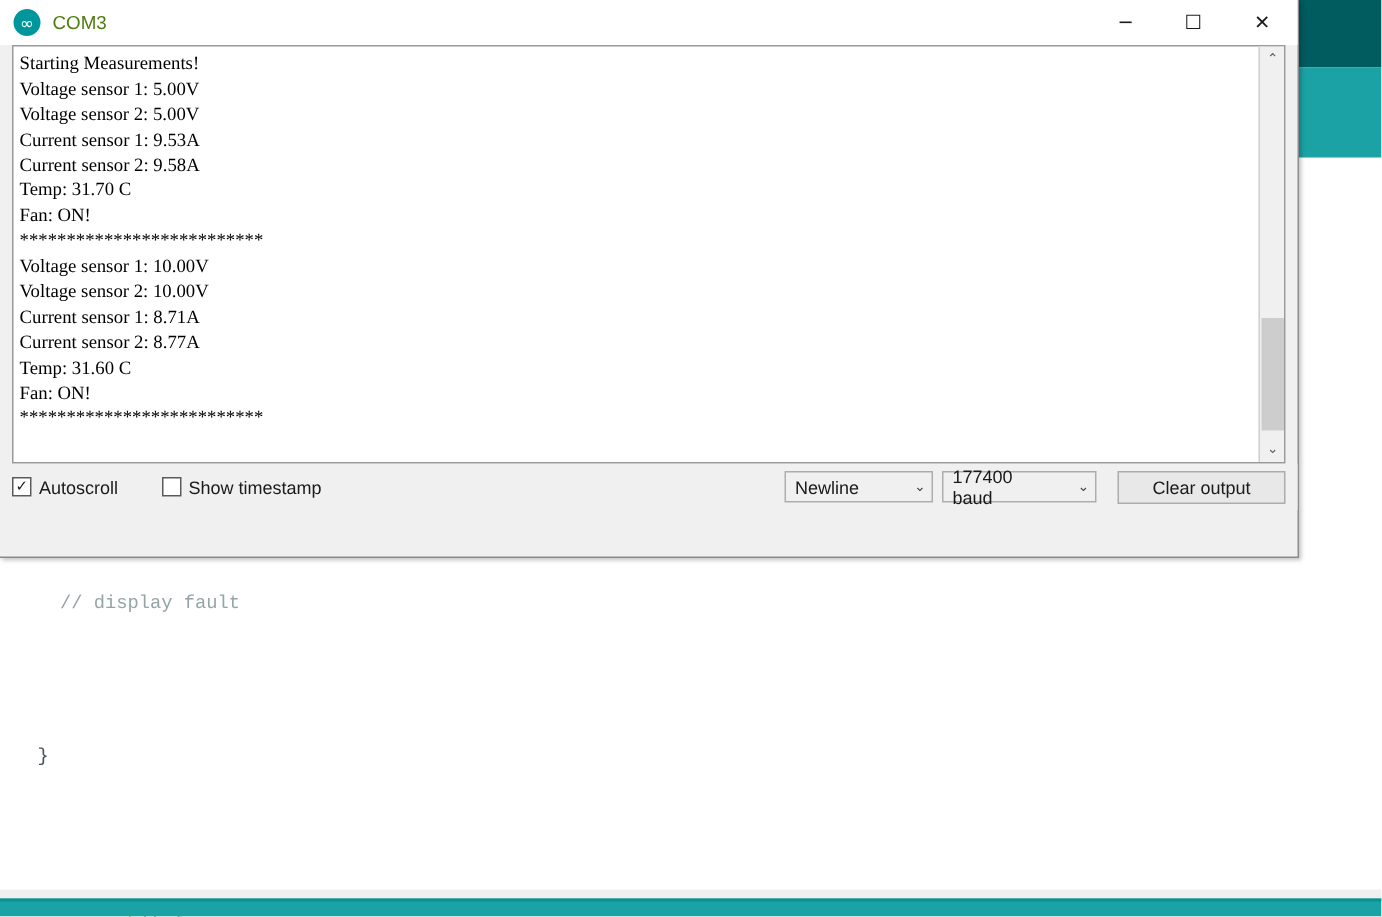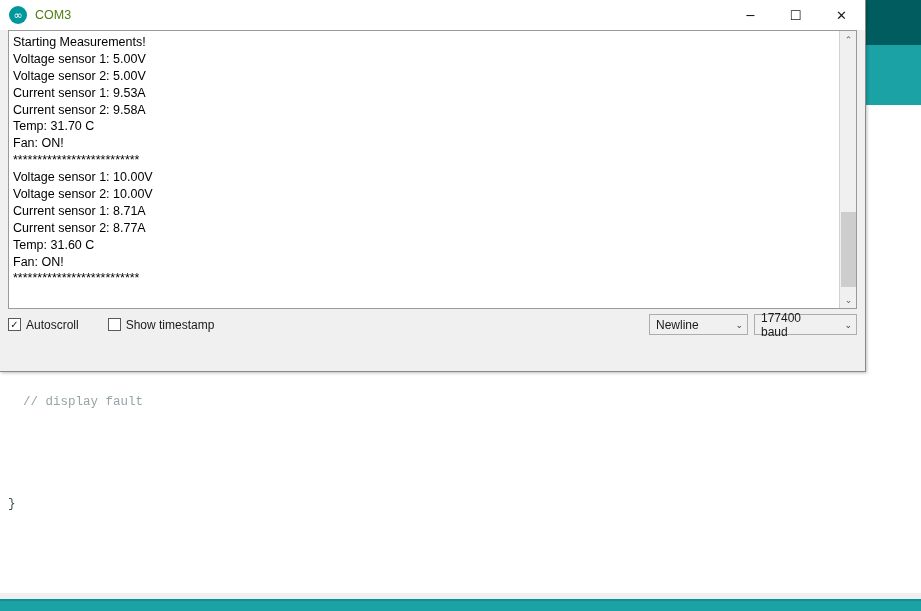--- a/index.html
+++ b/index.html
@@ -46,21 +46,21 @@
   #editor {
     position: absolute; left: 0; top: 360px; width: 921px; height: 235px;
     background: #ffffff;
     font-family: "Liberation Mono", monospace;
     font-size: 12.5px;
     line-height: 17px;
     color: #434f54;
     white-space: pre;
     padding-left: 8px;
   }
-  #editor .ln { height: 17px; }
+  #editor .ln { height: 17px; margin-left: 17px; }
   .kw     { color: #00979c; }
   .fname  { color: #8c7b20; }
   .cmt    { color: #95a5a6; }
   .plain  { color: #434f54; }
 
   .ide-statusbar {
     position: absolute; left: 0; bottom: 0; width: 921px; height: 12px;
     background: #1ba2a5;
     border-top: 2px solid #0f8f92;
   }
@@ -134,21 +134,21 @@
     position: relative;
     height: 279px;
     margin: 0 8px;
     background: #ffffff;
     border: 1px solid #9a9a9a;
     overflow: hidden;
   }
   .sw-output {
     position: absolute; left: 0; top: 0; right: 17px; bottom: 0;
     padding: 3px 0 0 4px;
-    font-family: Liberation Sans, sans-serif;
+    font-family: Liberation Serif, serif;
     font-size: 12.5px; line-height: 16.9px;
     color: #000000;
     white-space: pre;
     overflow: hidden;
   }
   .sw-output .oline { height: 16.9px; }
 
   
   .sw-scroll {
     position: absolute; right: 0; top: 0; bottom: 0; width: 17px;
@@ -283,16 +283,17 @@
       <div class="sw-spacer"></div>
 
       <div class="sw-select" id="newline-select">
         <span>Newline</span>
         <span class="caret">⌄</span>
       </div>
       <div class="sw-select" id="baud-select">
         <span>177400 baud</span>
         <span class="caret">⌄</span>
       </div>
+      <div class="sw-clearbtn">Clear output</div>
     </div>
 
   </div>
 </div>
 
 </body></html>

